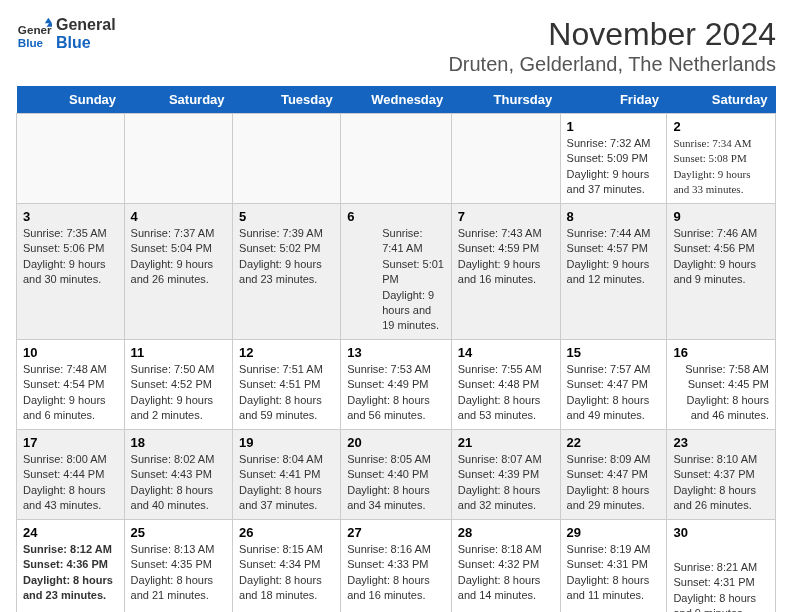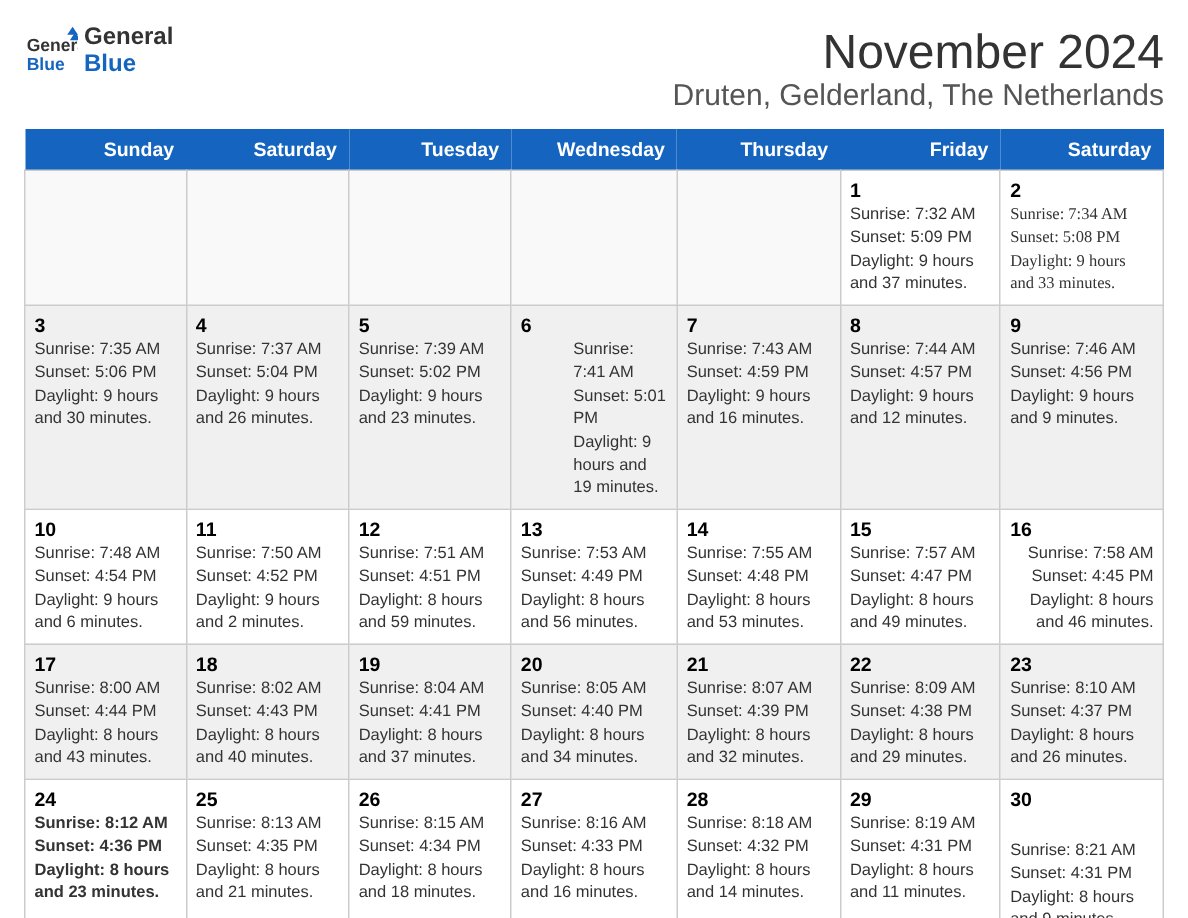--- a/index.html
+++ b/index.html
@@ -248,21 +248,21 @@
         </td>
         <td>
           <span class="day-num">21</span>
           <div class="day-info" style="white-space: pre-line;">Sunrise: 8:07 AM
 Sunset: 4:39 PM
 Daylight: 8 hours and 32 minutes.</div>
         </td>
         <td>
           <span class="day-num">22</span>
           <div class="day-info" style="white-space: pre-line;">Sunrise: 8:09 AM
-Sunset: 4:38 PM
+Sunset: 4:47 PM
 Daylight: 8 hours and 29 minutes.</div>
         </td>
         <td>
           <span class="day-num">23</span>
           <div class="day-info" style="white-space: pre-line;">Sunrise: 8:10 AM
 Sunset: 4:37 PM
 Daylight: 8 hours and 26 minutes.</div>
         </td>
       </tr>
       <tr class="week-row">

